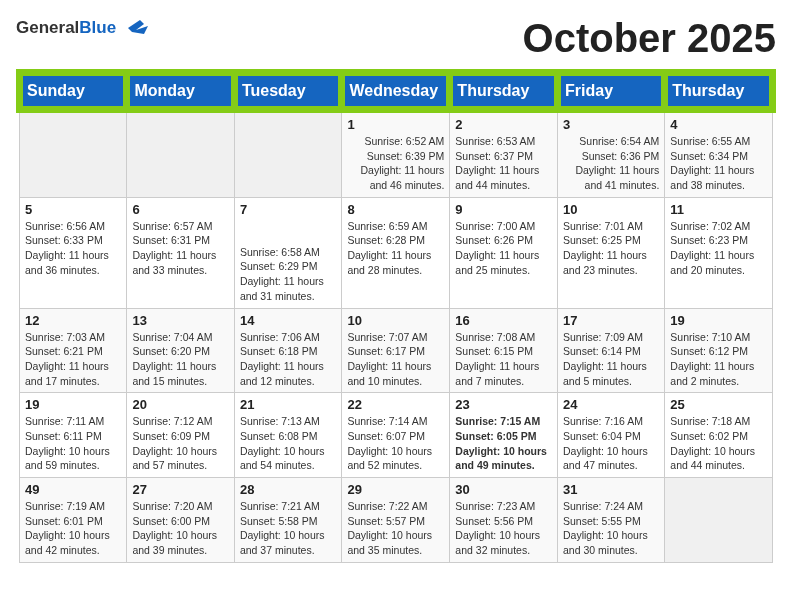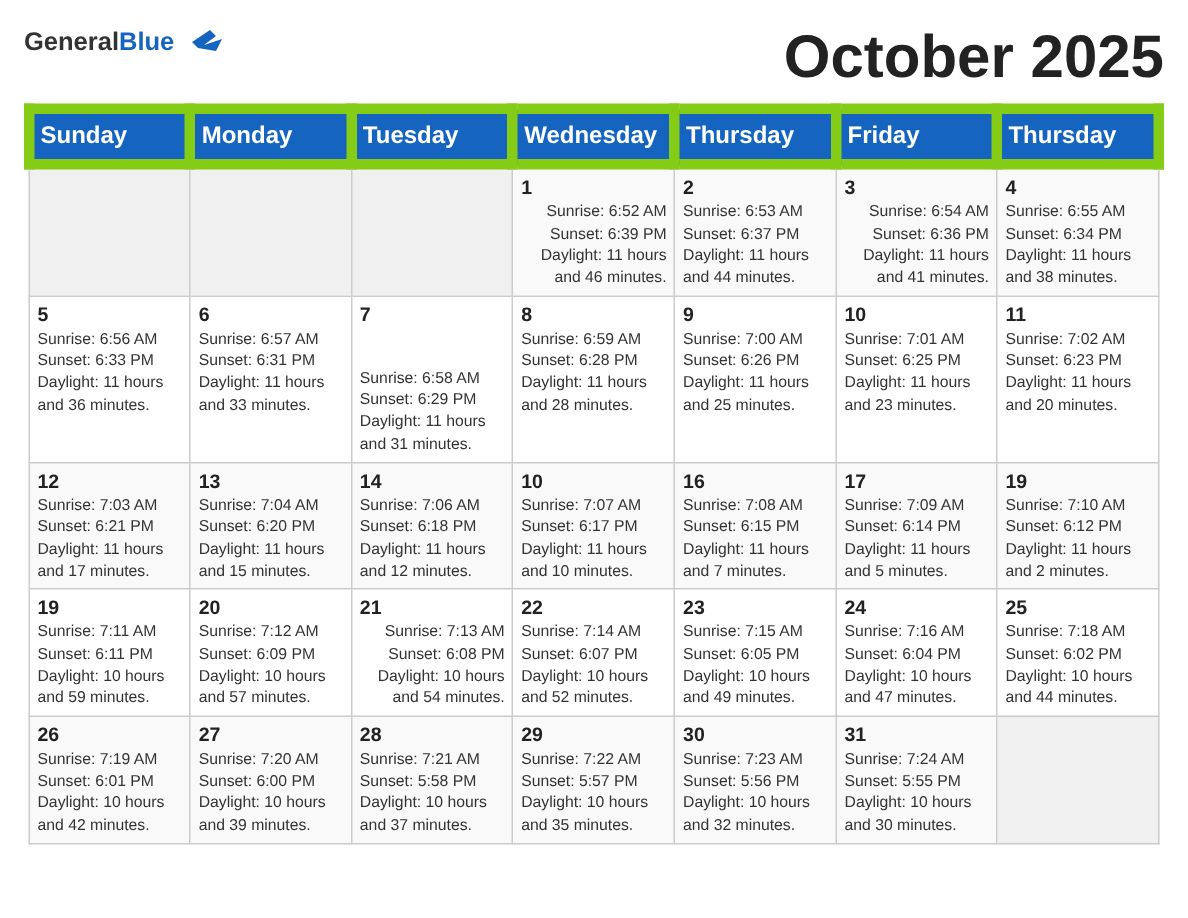--- a/index.html
+++ b/index.html
@@ -256,35 +256,35 @@
         </td>
         <td>
           <div class="day-num">20</div>
           <div class="day-detail" style="white-space: pre-line;">Sunrise: 7:12 AM
 Sunset: 6:09 PM
 Daylight: 10 hours
 and 57 minutes.</div>
         </td>
         <td>
           <div class="day-num">21</div>
-          <div class="day-detail" style="white-space: pre-line; text-align: right;">Sunrise: 7:13 AM
+          <div class="day-detail" style="white-space: pre-line;">Sunrise: 7:13 AM
 Sunset: 6:08 PM
 Daylight: 10 hours
 and 54 minutes.</div>
         </td>
         <td>
           <div class="day-num">22</div>
           <div class="day-detail" style="white-space: pre-line;">Sunrise: 7:14 AM
 Sunset: 6:07 PM
 Daylight: 10 hours
 and 52 minutes.</div>
         </td>
         <td>
           <div class="day-num">23</div>
-          <div class="day-detail" style="white-space: pre-line;">Sunrise: 7:15 AM
+          <div class="day-detail" style="white-space: pre-line; font-weight: bold;">Sunrise: 7:15 AM
 Sunset: 6:05 PM
 Daylight: 10 hours
 and 49 minutes.</div>
         </td>
         <td>
           <div class="day-num">24</div>
           <div class="day-detail" style="white-space: pre-line;">Sunrise: 7:16 AM
 Sunset: 6:04 PM
 Daylight: 10 hours
 and 47 minutes.</div>
@@ -292,21 +292,21 @@
         <td>
           <div class="day-num">25</div>
           <div class="day-detail" style="white-space: pre-line;">Sunrise: 7:18 AM
 Sunset: 6:02 PM
 Daylight: 10 hours
 and 44 minutes.</div>
         </td>
       </tr>
       <tr>
         <td>
-          <div class="day-num">26</div>
+          <div class="day-num">49</div>
           <div class="day-detail" style="white-space: pre-line;">Sunrise: 7:19 AM
 Sunset: 6:01 PM
 Daylight: 10 hours
 and 42 minutes.</div>
         </td>
         <td>
           <div class="day-num">27</div>
           <div class="day-detail" style="white-space: pre-line;">Sunrise: 7:20 AM
 Sunset: 6:00 PM
 Daylight: 10 hours

